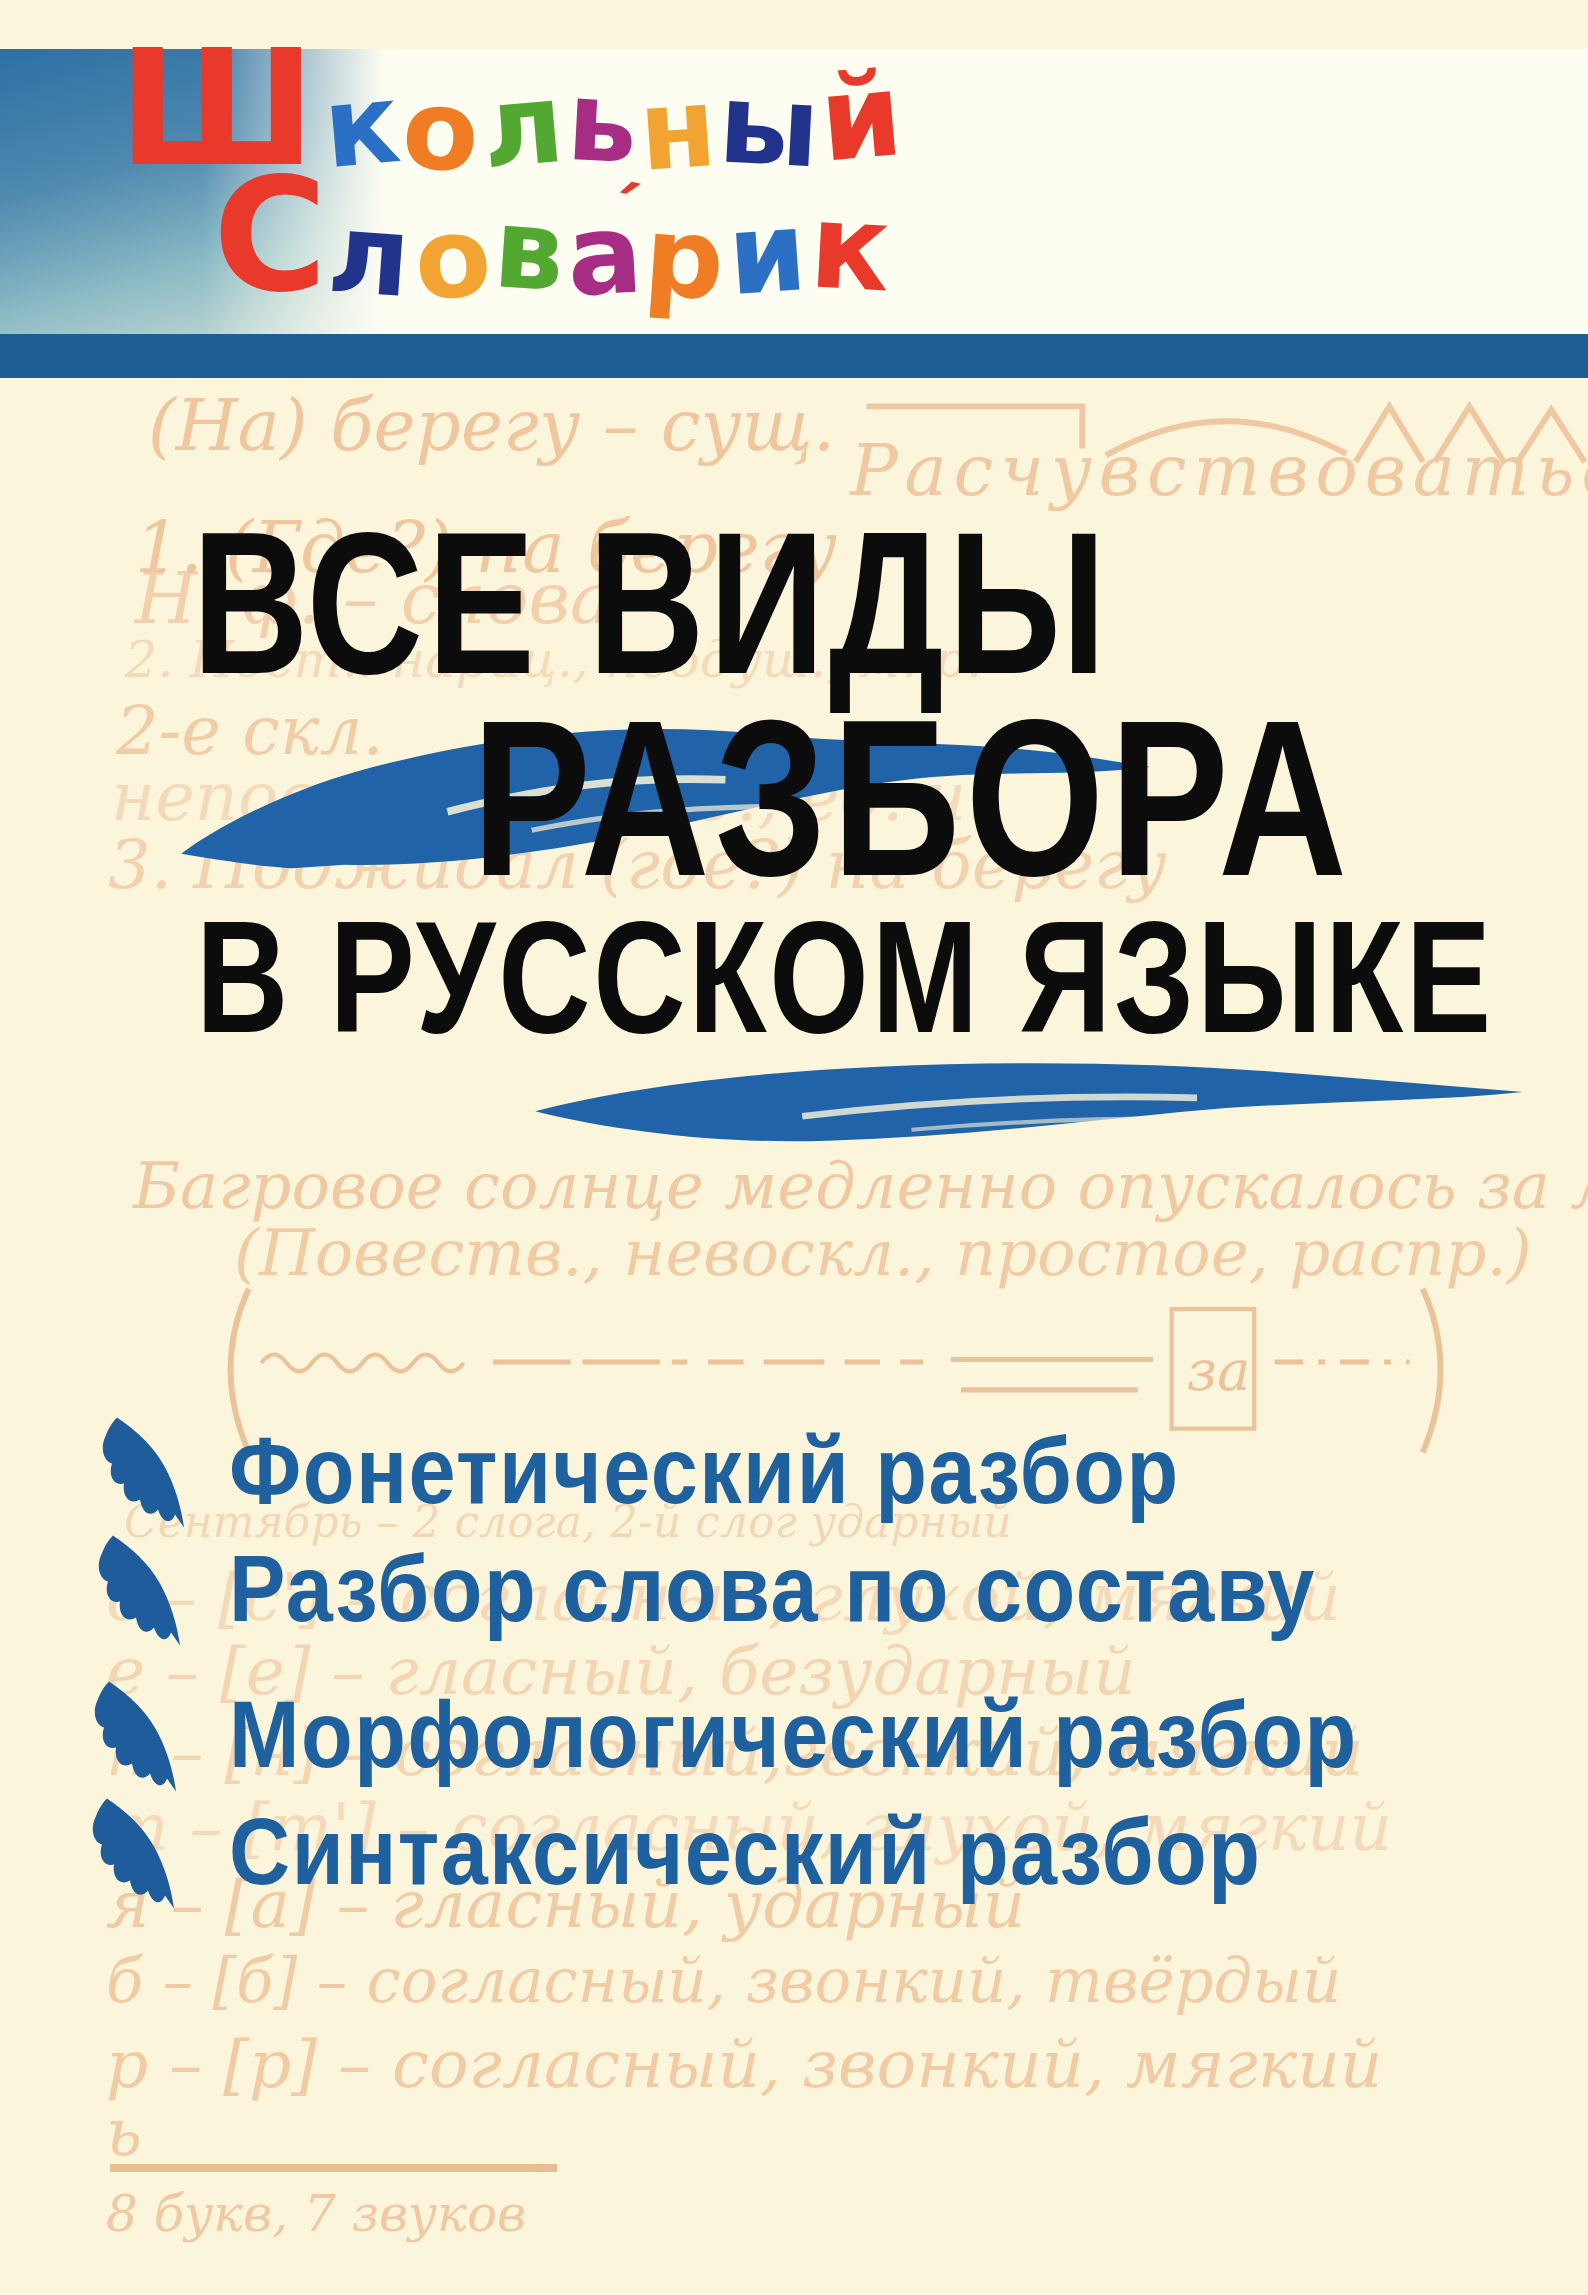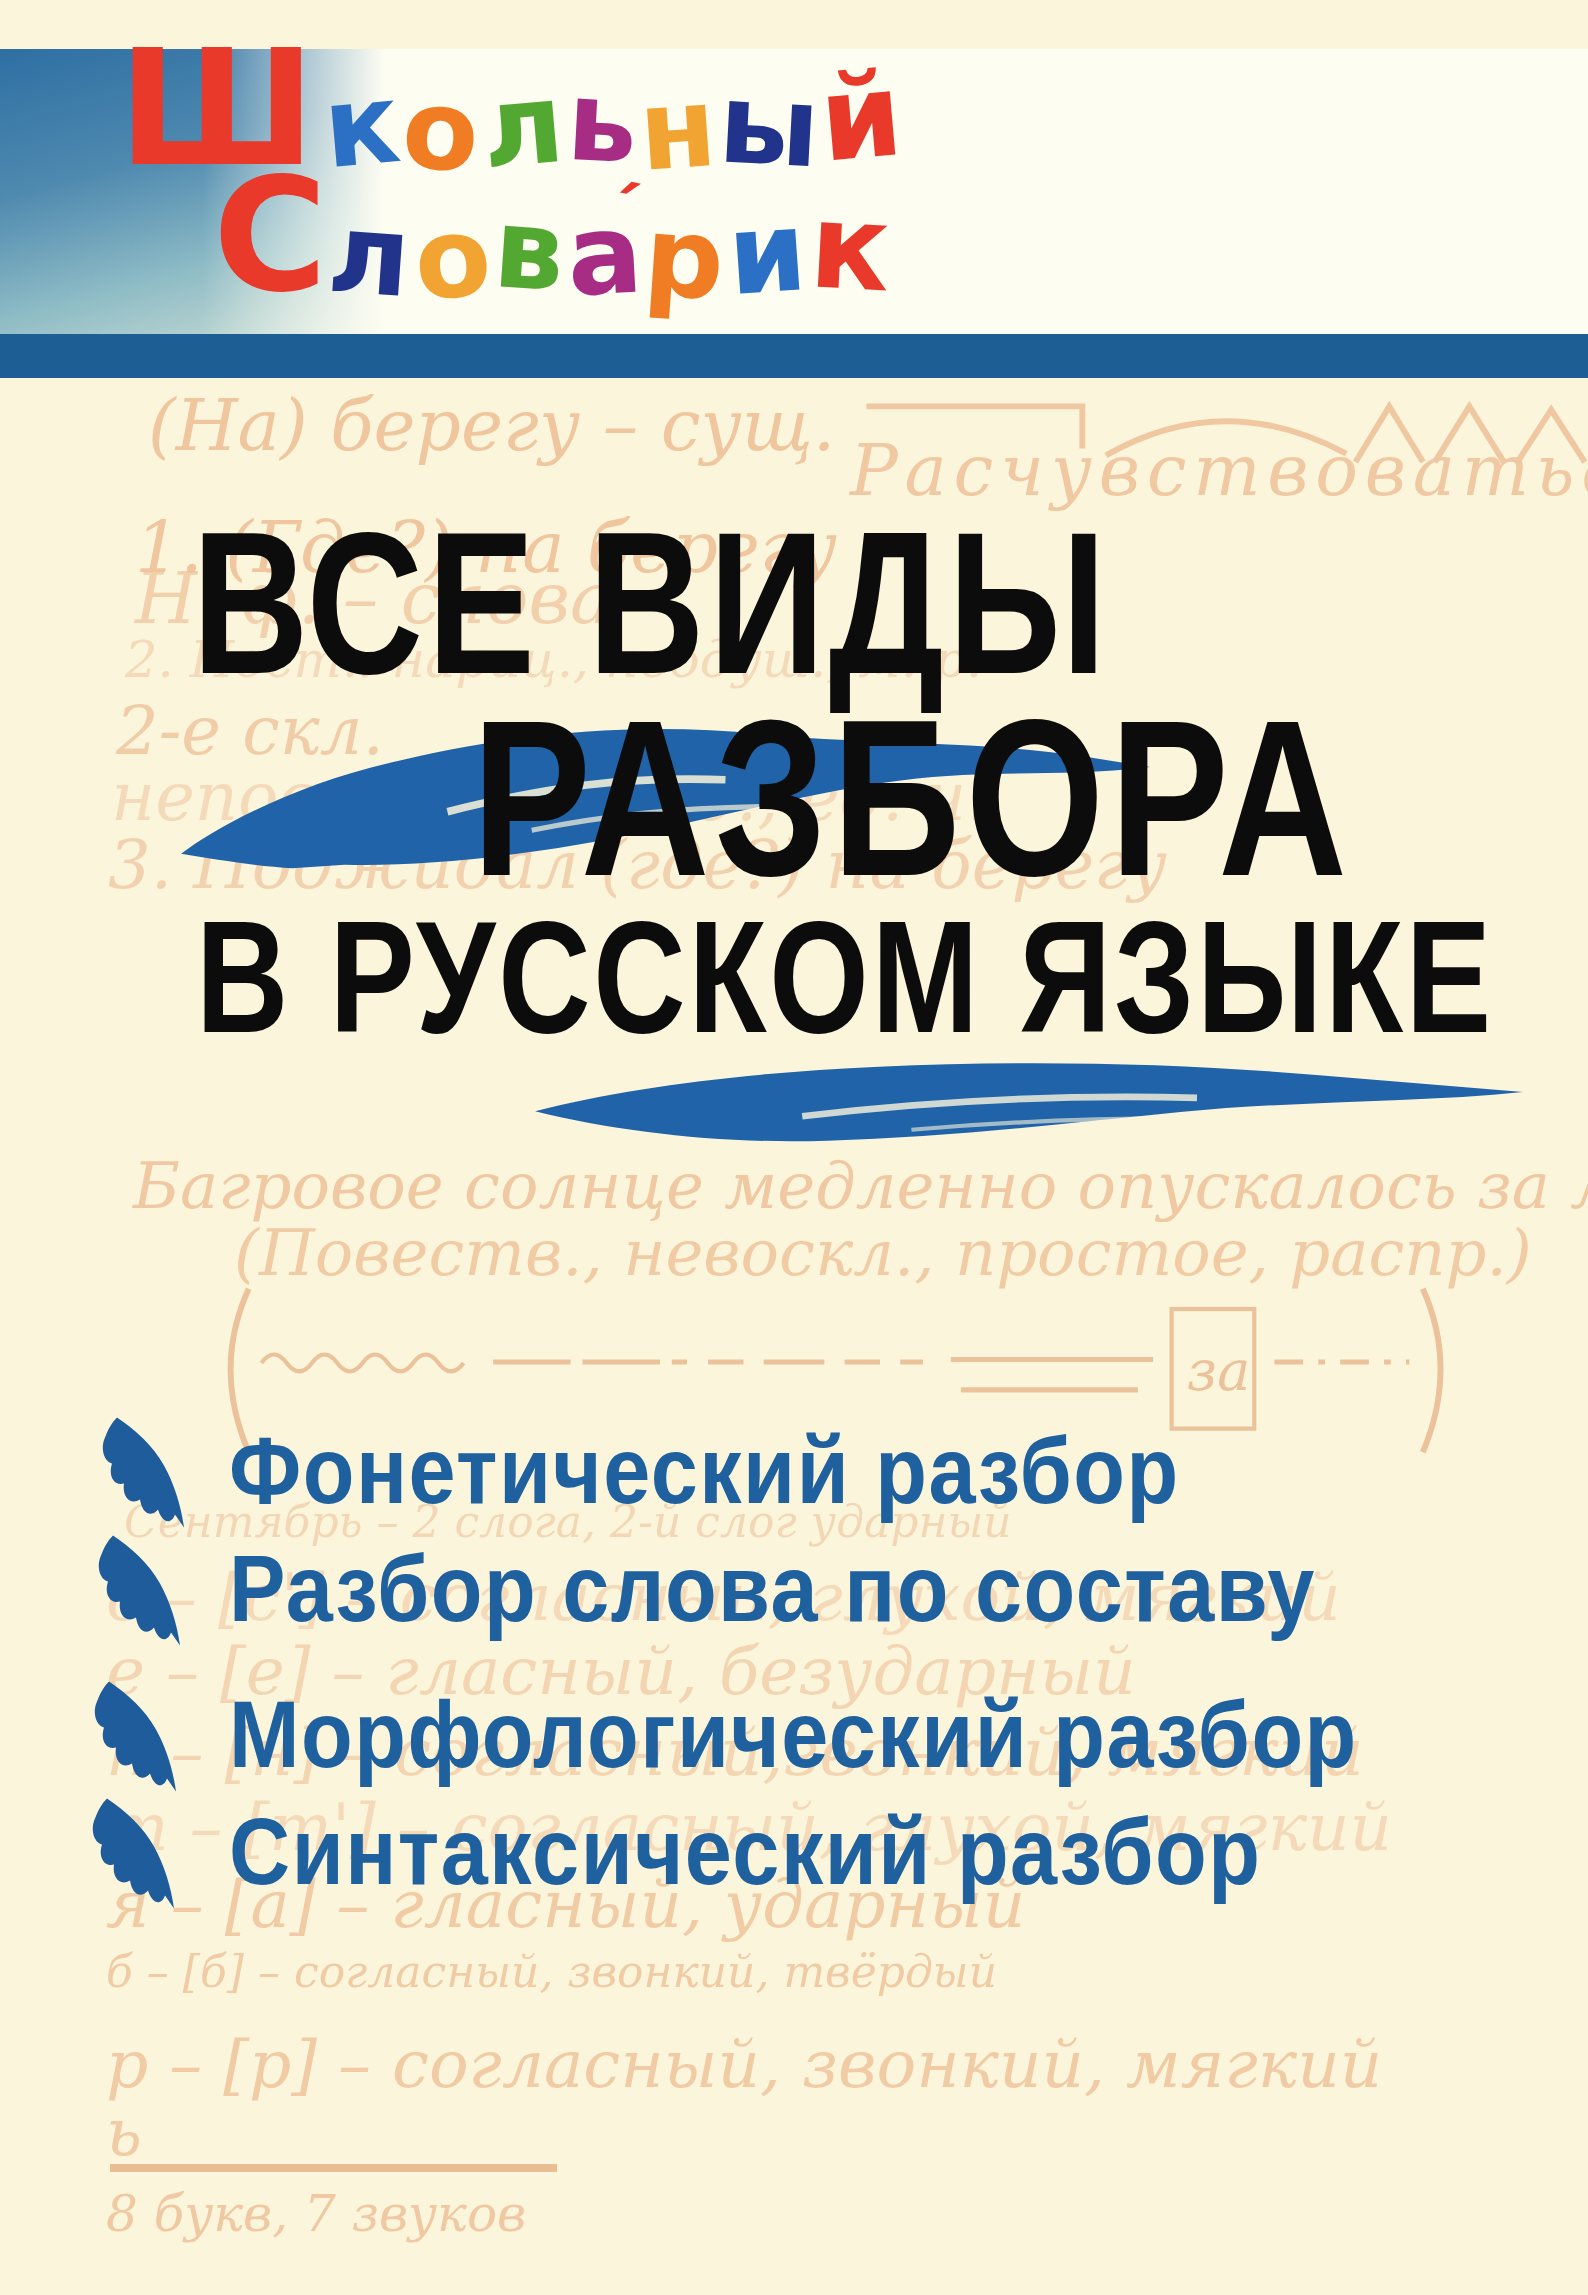--- a/index.html
+++ b/index.html
@@ -83,21 +83,21 @@
       <div class="faint" style="left: 108px; top: 832px; font-size: 67px; opacity: 0.7;">3. Поджидал (где?) на берегу</div>
       <div class="faint" style="left: 850px; top: 435px; font-size: 71px; opacity: 0.9; letter-spacing: 6.7px;">Расчувствоваться</div>
       <div class="faint" style="left: 133px; top: 1154px; font-size: 64px; opacity: 0.9;">Багровое солнце медленно опускалось за лесом.</div>
       <div class="faint" style="left: 234px; top: 1221px; font-size: 64px; opacity: 0.85;">(Повеств., невоскл., простое, распр.)</div>
       <div class="faint" style="left: 124px; top: 1484px; font-size: 44px; opacity: 0.6; margin-top: 16px;">Сентябрь – 2 слога, 2-й слог ударный</div>
       <div class="faint" style="left: 106px; top: 1565px; font-size: 66px; opacity: 0.55;">с – [с'] – согласный, глухой, мягкий</div>
       <div class="faint" style="left: 106px; top: 1639px; font-size: 66px; opacity: 0.65; text-align: center;">е – [е] – гласный, безударный</div>
       <div class="faint" style="left: 106px; top: 1720px; font-size: 66px; opacity: 0.65;">н – [н] – согласный,звонкий, мягкий</div>
       <div class="faint" style="left: 106px; top: 1795px; font-size: 66px; opacity: 0.55;">т – [т'] – согласный, глухой, мягкий</div>
       <div class="faint" style="left: 106px; top: 1872px; font-size: 66px; opacity: 0.85;">я – [а] – гласный, ударный</div>
-      <div class="faint" style="left: 106px; top: 1950px; font-size: 44px; opacity: 0.85;">б – [б] – согласный, звонкий, твёрдый</div>
+      <div class="faint" style="left: 106px; top: 1950px; font-size: 61px; opacity: 0.85;">б – [б] – согласный, звонкий, твёрдый</div>
       <div class="faint" style="left: 106px; top: 2032px; font-size: 66px; opacity: 0.85; text-align: right;">р – [р] – согласный, звонкий, мягкий</div>
       <div class="faint" style="left: 106px; top: 2100px; font-size: 66px; opacity: 0.85;">ь</div>
       <div class="faint" style="left: 106px; top: 2189px; font-size: 50px; opacity: 0.9;">8 букв, 7 звуков</div>
     </div>
 
   <svg class="morpheme-svg" style="left:853px;top:381px;width:742px;height:93px;" viewBox="0 0 880 110">
     <g fill="none" stroke="#EFC7A0" stroke-width="7">
       <polyline points="16,30 272,30 272,80"></polyline>
       <path d="M300 88 Q 440 8 585 86"></path>
       <polyline points="596,96 636,30 676,96"></polyline>

